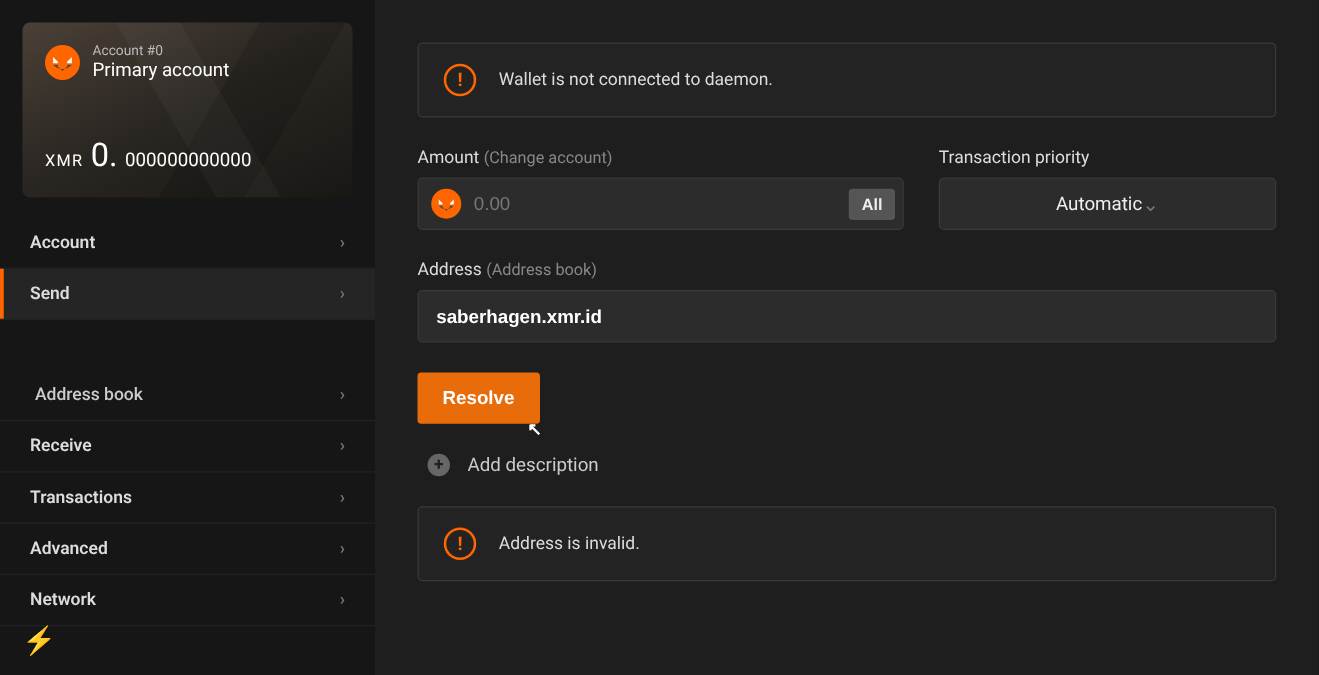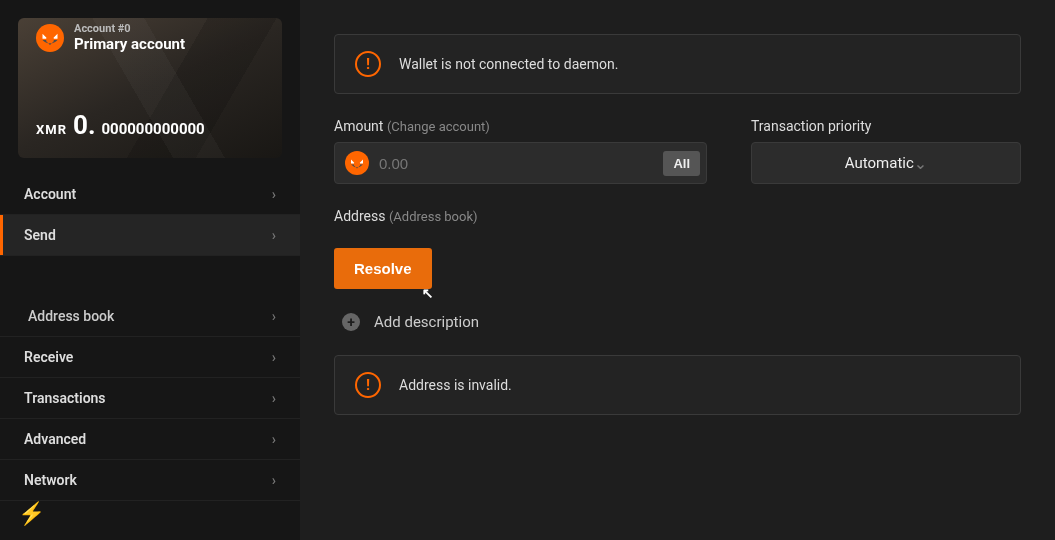--- a/index.html
+++ b/index.html
@@ -19,22 +19,21 @@
     flex-direction: column;
     position: relative;
   }
   .account-card {
     margin: 18px 18px 10px 18px;
     height: 140px;
     border-radius: 6px;
     background: linear-gradient(155deg,#4a4036 0%,#2a2622 50%,#191714 100%);
     position: relative;
     overflow: hidden;
-    padding: 4px 18px;
-    font-weight: bold;
+    padding: 16px 18px;
   }
   .account-card::after{
     content:"";
     position:absolute;inset:0;
     background:
       linear-gradient(60deg, transparent 45%, rgba(255,255,255,0.03) 45%, rgba(255,255,255,0.03) 60%, transparent 60%),
       linear-gradient(120deg, transparent 55%, rgba(0,0,0,0.15) 55%, rgba(0,0,0,0.15) 75%, transparent 75%);
     pointer-events:none;
   }
   .account-top { display:flex; align-items:center; gap:10px; position:relative; z-index:1;}
@@ -91,21 +90,21 @@
     border:1px solid #3a3a3a;border-radius:4px;
     padding:16px 20px;display:flex;align-items:center;gap:18px;
     background:#232323;
   }
   .alert-icon{
     width:26px;height:26px;border:2px solid #ff6600;border-radius:50%;
     display:flex;align-items:center;justify-content:center;flex-shrink:0;
   }
   .alert-icon span{color:#ff6600;font-weight:700;font-size:15px;line-height:1;}
   .alert-text{font-size:14px;color:#ddd;}
-  .row{display:flex;gap:44px;}
+  .row{display:flex;gap:28px;}
   .col{display:flex;flex-direction:column;gap:8px;flex:1;}
   .col.narrow{flex:0 0 270px;}
   .field-label{font-size:14px;color:#ddd;}
   .field-label .hint{color:#888;font-size:13px;}
   .input-wrap{
     background:#2c2c2c;border:1px solid #3a3a3a;border-radius:4px;
     height:42px;display:flex;align-items:center;padding:0 6px 0 10px;gap:10px;
   }
   .input-wrap input{
     flex:1;background:transparent;border:none;outline:none;
@@ -253,20 +252,23 @@
         <span class="chev">⌄</span>
       </div>
     </div>
   </div>
 
   <div class="addr-section">
     <div class="field-label">
       <span>Address</span>
       <span class="hint">(Address book)</span>
     </div>
+    <div class="addr-input">
+      <input type="text" value="saberhagen.xmr.id" style="">
+    </div>
   </div>
 
   <button class="resolve-btn">
     <span>Resolve</span>
     <span class="cursor-img">↖</span>
   </button>
 
   <div class="add-desc">
     <div class="plus-circ">+</div>
     <span>Add description</span>

